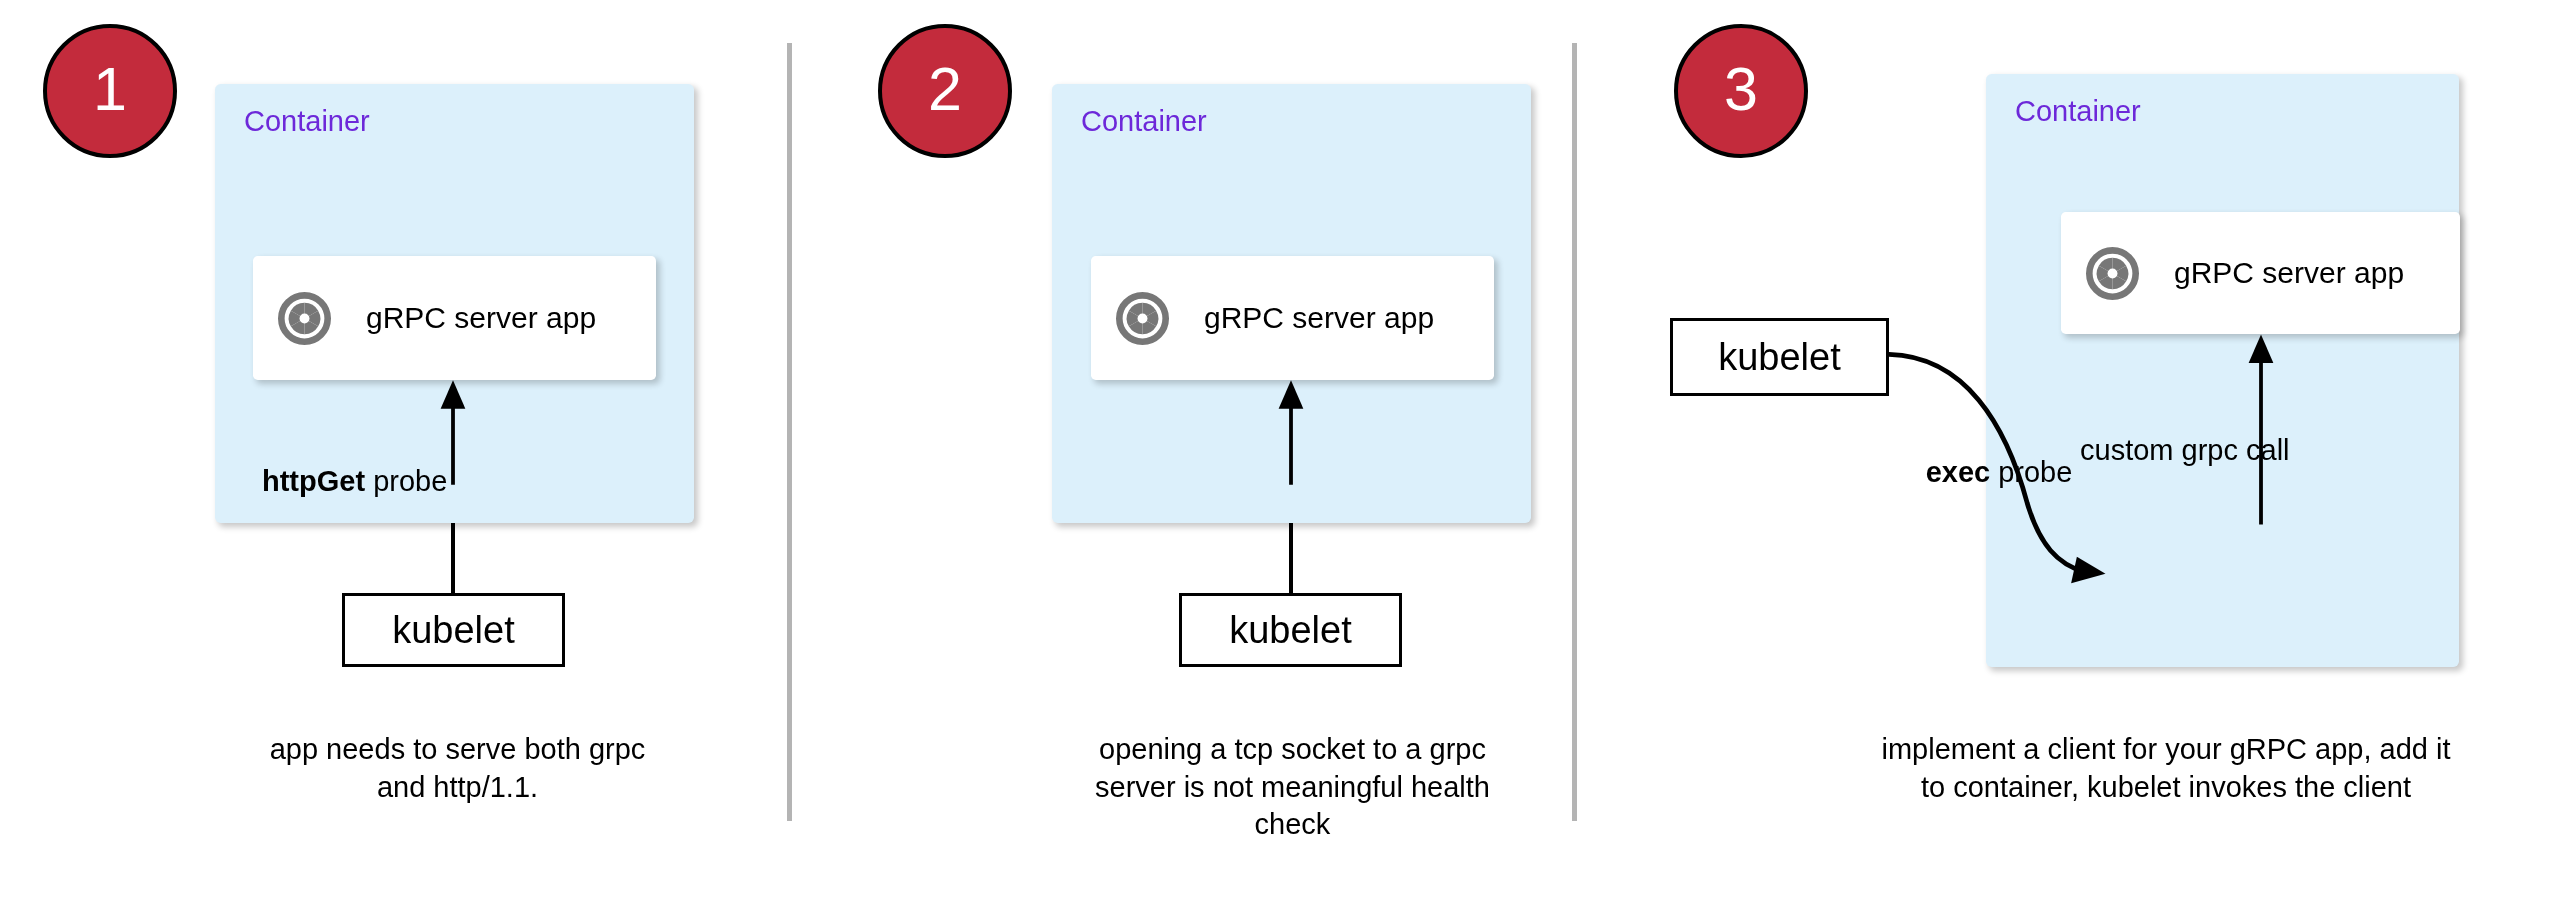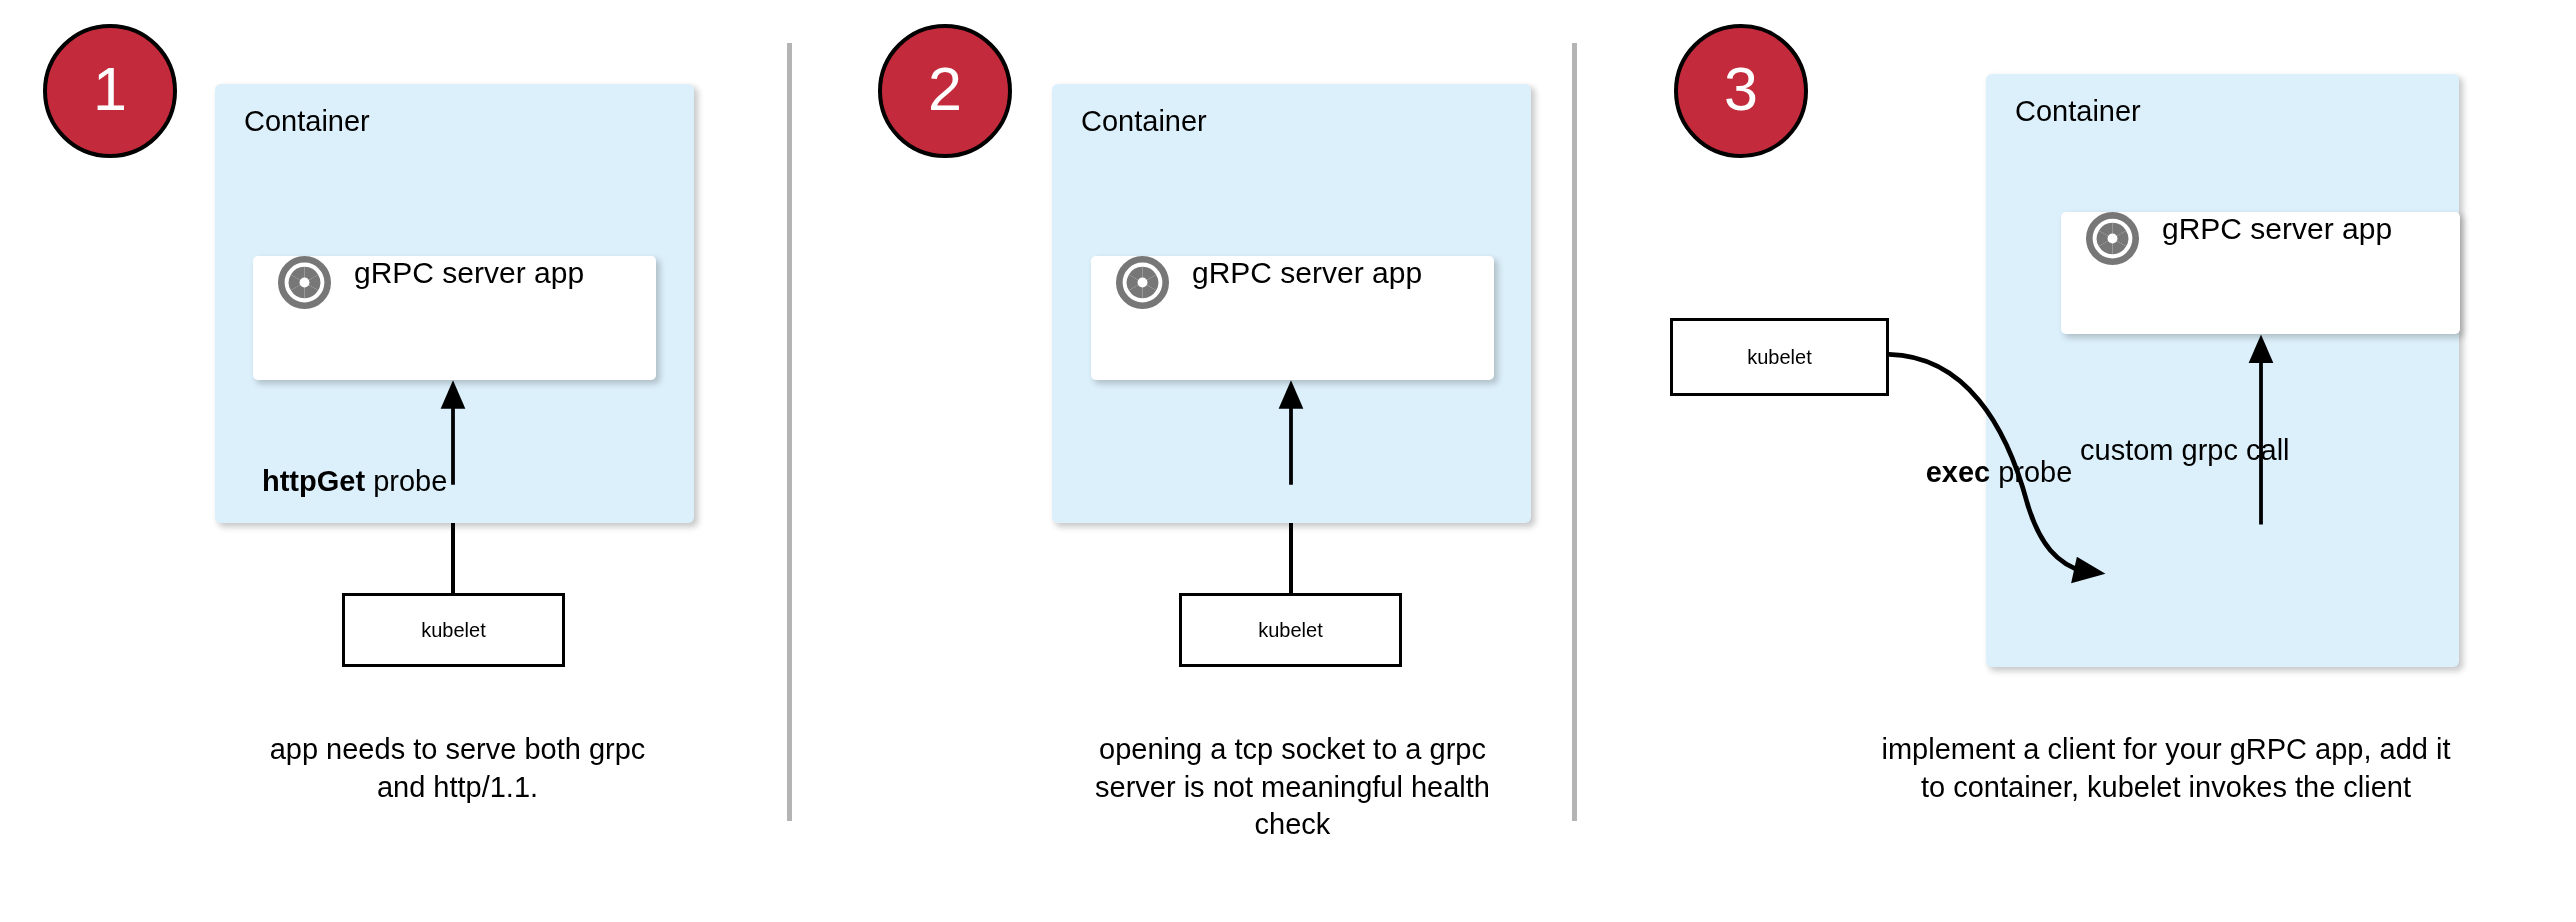--- a/index.html
+++ b/index.html
@@ -19,39 +19,39 @@
   }
 
   
   .container-box{
     background:#DCF0FB;
     border-radius:5.7px;
     box-shadow:3.8px 3.8px 6.7px rgba(0,0,0,0.22);
   }
   .container-label{
     position:absolute;left:29px;top:21px;
-    font-size:29px;color:#000000;white-space:nowrap;
+    font-size:29px;color:#6d28d9;white-space:nowrap;
   }
 
   
   .app-card{
     background:#ffffff;
     border-radius:4.8px;
     box-shadow:3.8px 3.8px 6.7px rgba(0,0,0,0.20);
-    display:flex;
+    display:flex;align-items:center;
     padding-left:25px;
-    gap:23px;
+    gap:35px;
   }
   .app-card .label{font-size:30px;white-space:nowrap;}
 
   
   .plain-box{
     background:#ffffff;border:3.8px solid #000;
     display:flex;align-items:center;justify-content:center;
-    font-size:20px;
+    font-size:38px;
   }
 
   
   .dashed-box{
     background:#ffffff;
     border:4.8px dashed #000;
     border-radius:55px;
     display:flex;align-items:center;justify-content:center;
     font-size:30px;white-space:nowrap;
   }

